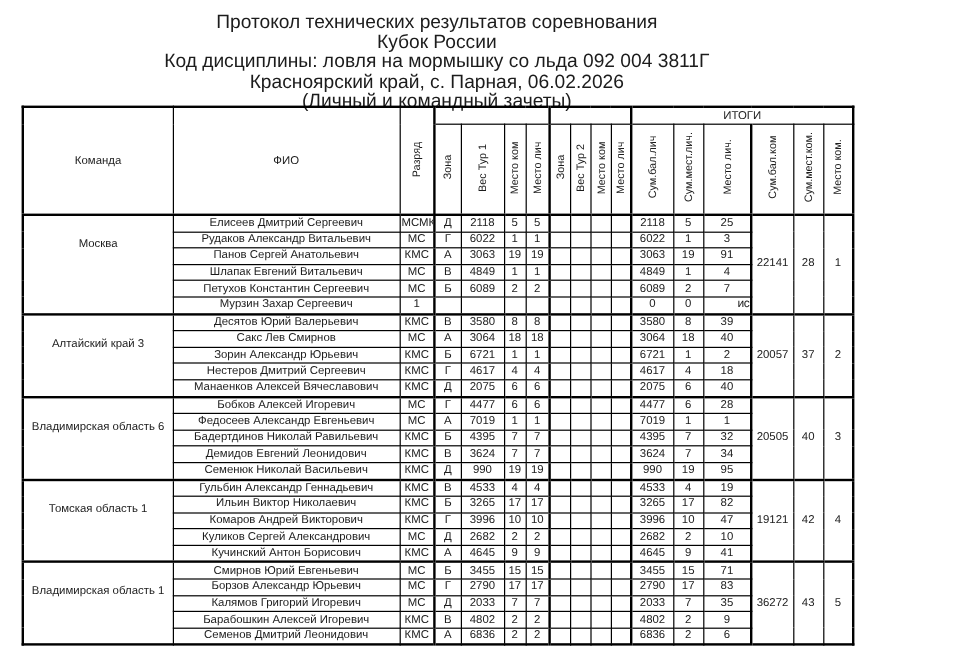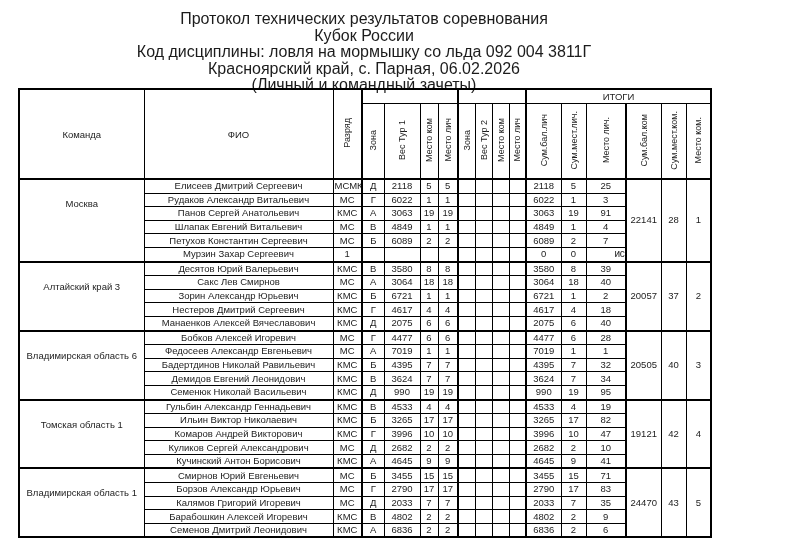--- a/index.html
+++ b/index.html
@@ -440,21 +440,21 @@
         <td>3455</td>
         <td>15</td>
         <td>15</td>
         <td class="bl2"></td>
         <td></td>
         <td></td>
         <td></td>
         <td class="bl2">3455</td>
         <td>15</td>
         <td>71</td>
-        <td class="bl2 mid" rowspan="5">24470</td>
+        <td class="bl2 mid" rowspan="5">36272</td>
         <td class="mid" rowspan="5">43</td>
         <td class="mid" rowspan="5">5</td>
       </tr>
       <tr>
         <td class="fio">Борзов Александр Юрьевич</td>
         <td>МС</td>
         <td class="bl2">Г</td>
         <td>2790</td>
         <td>17</td>
         <td>17</td>

